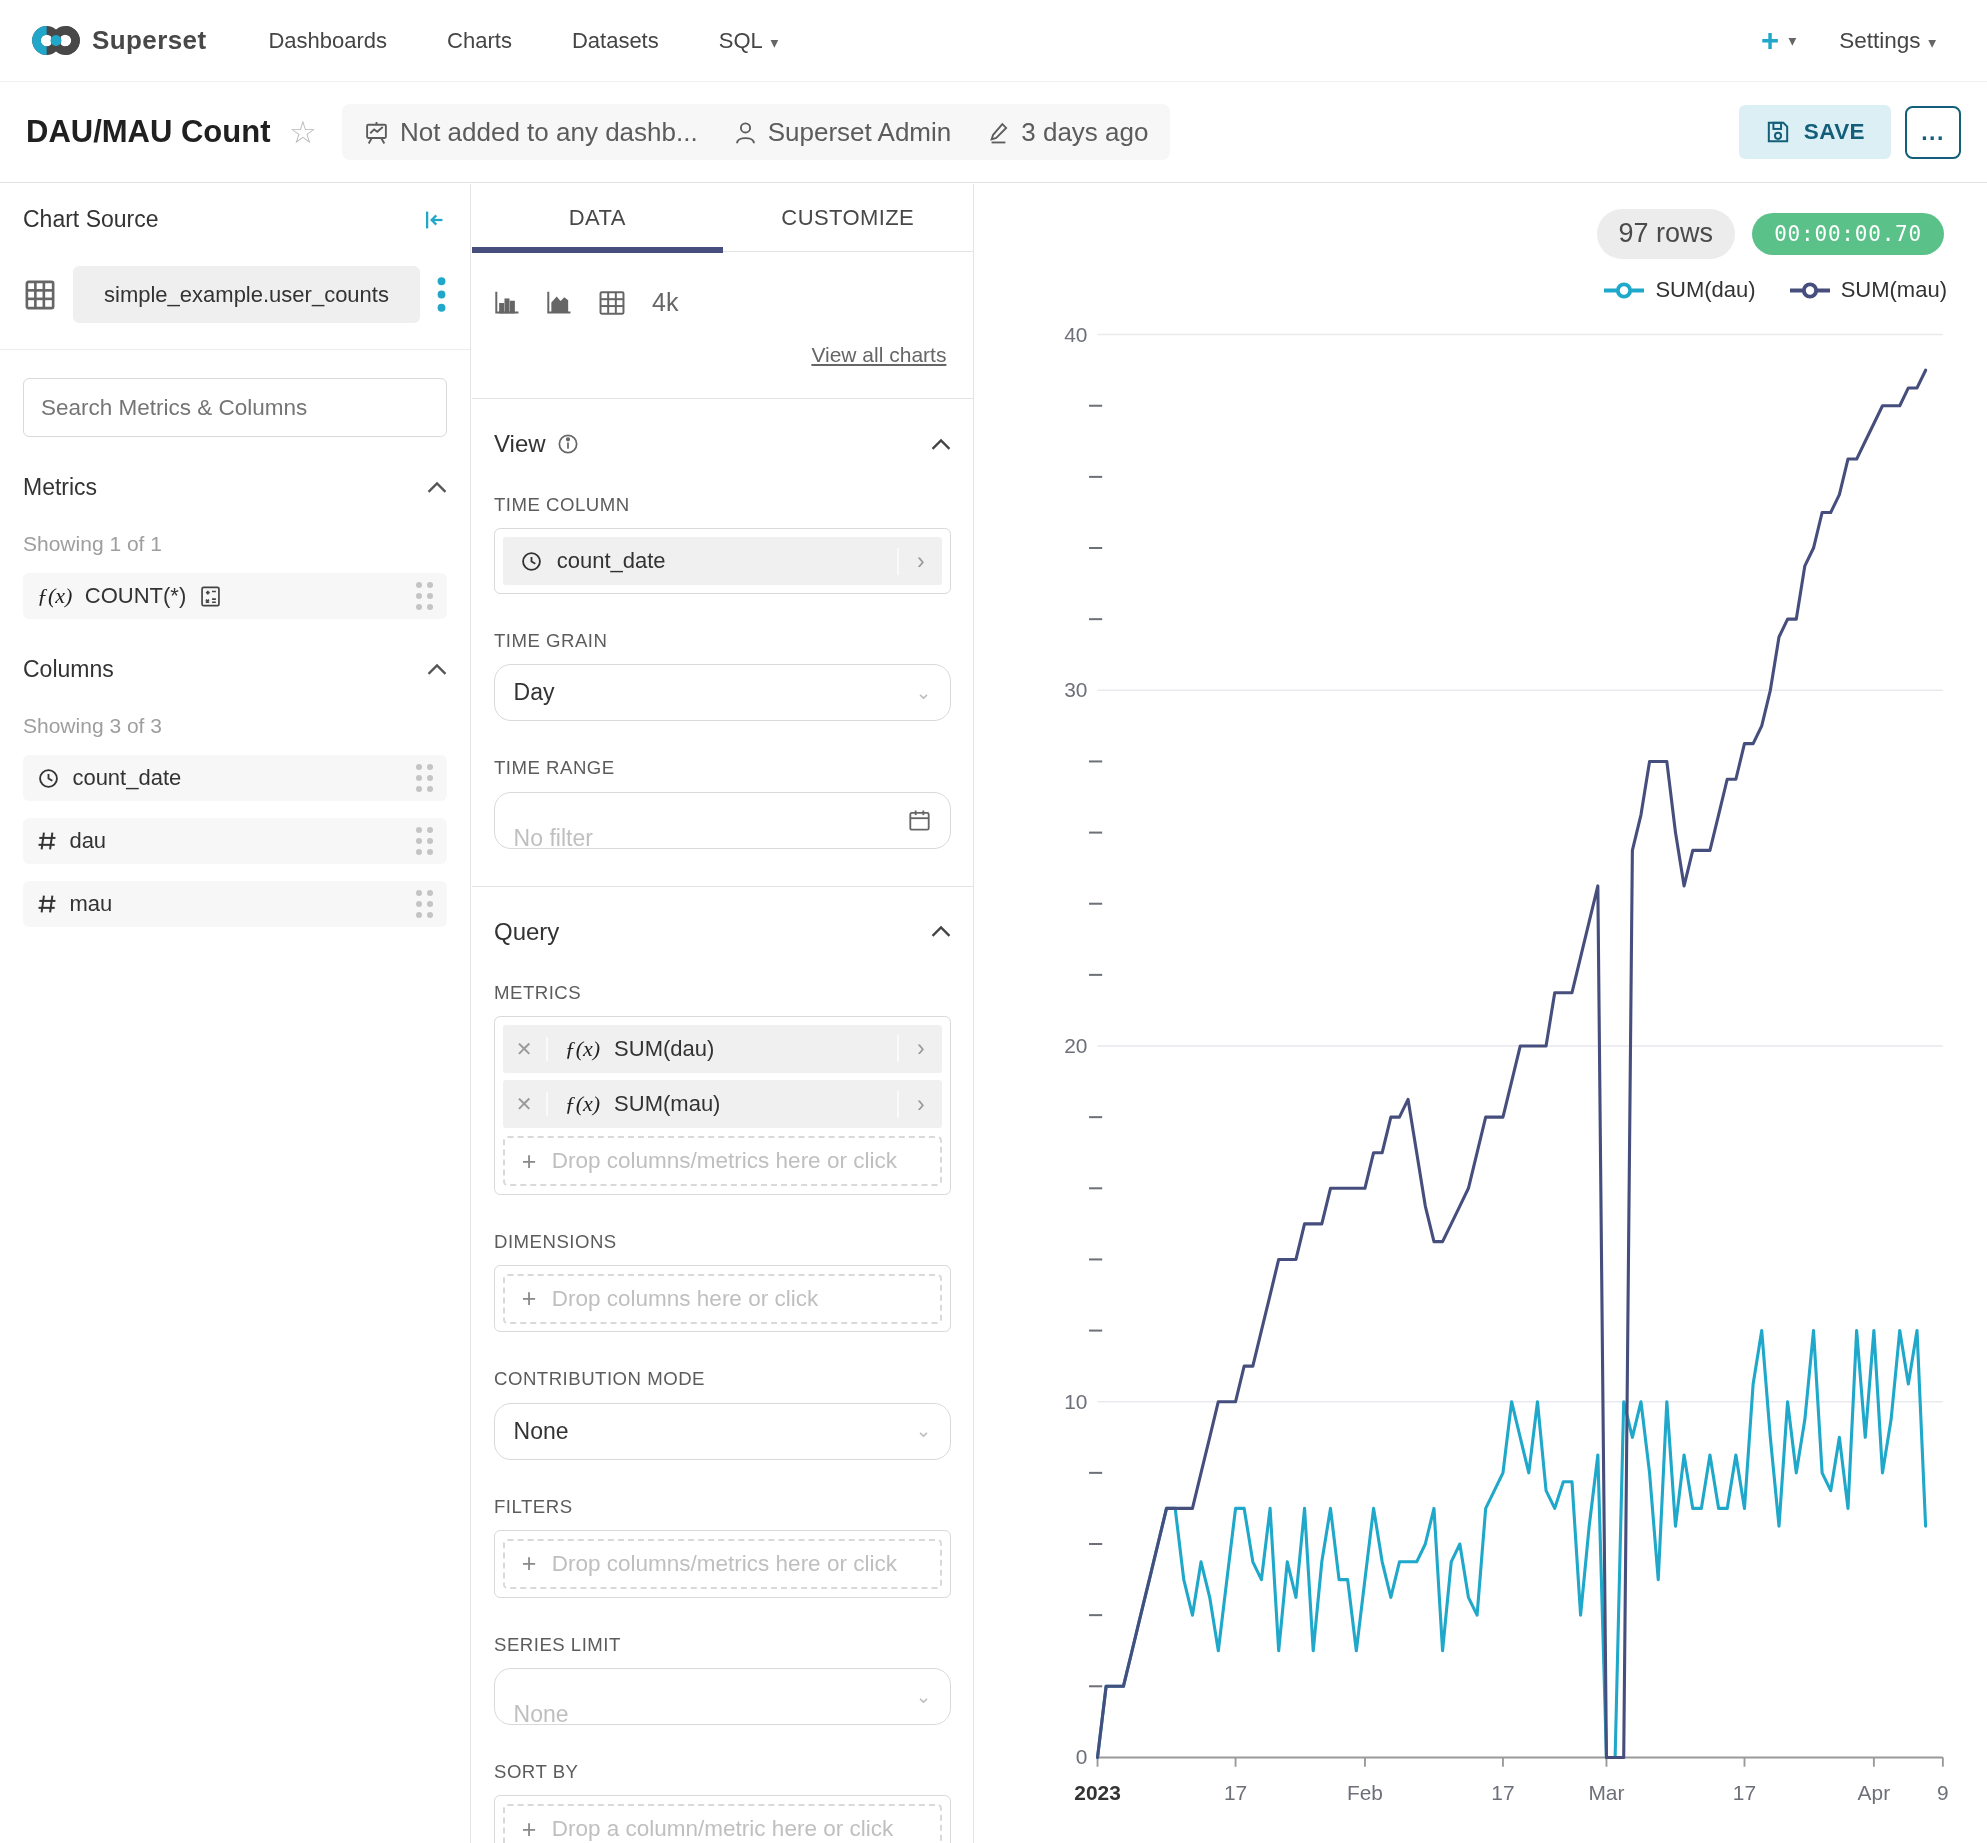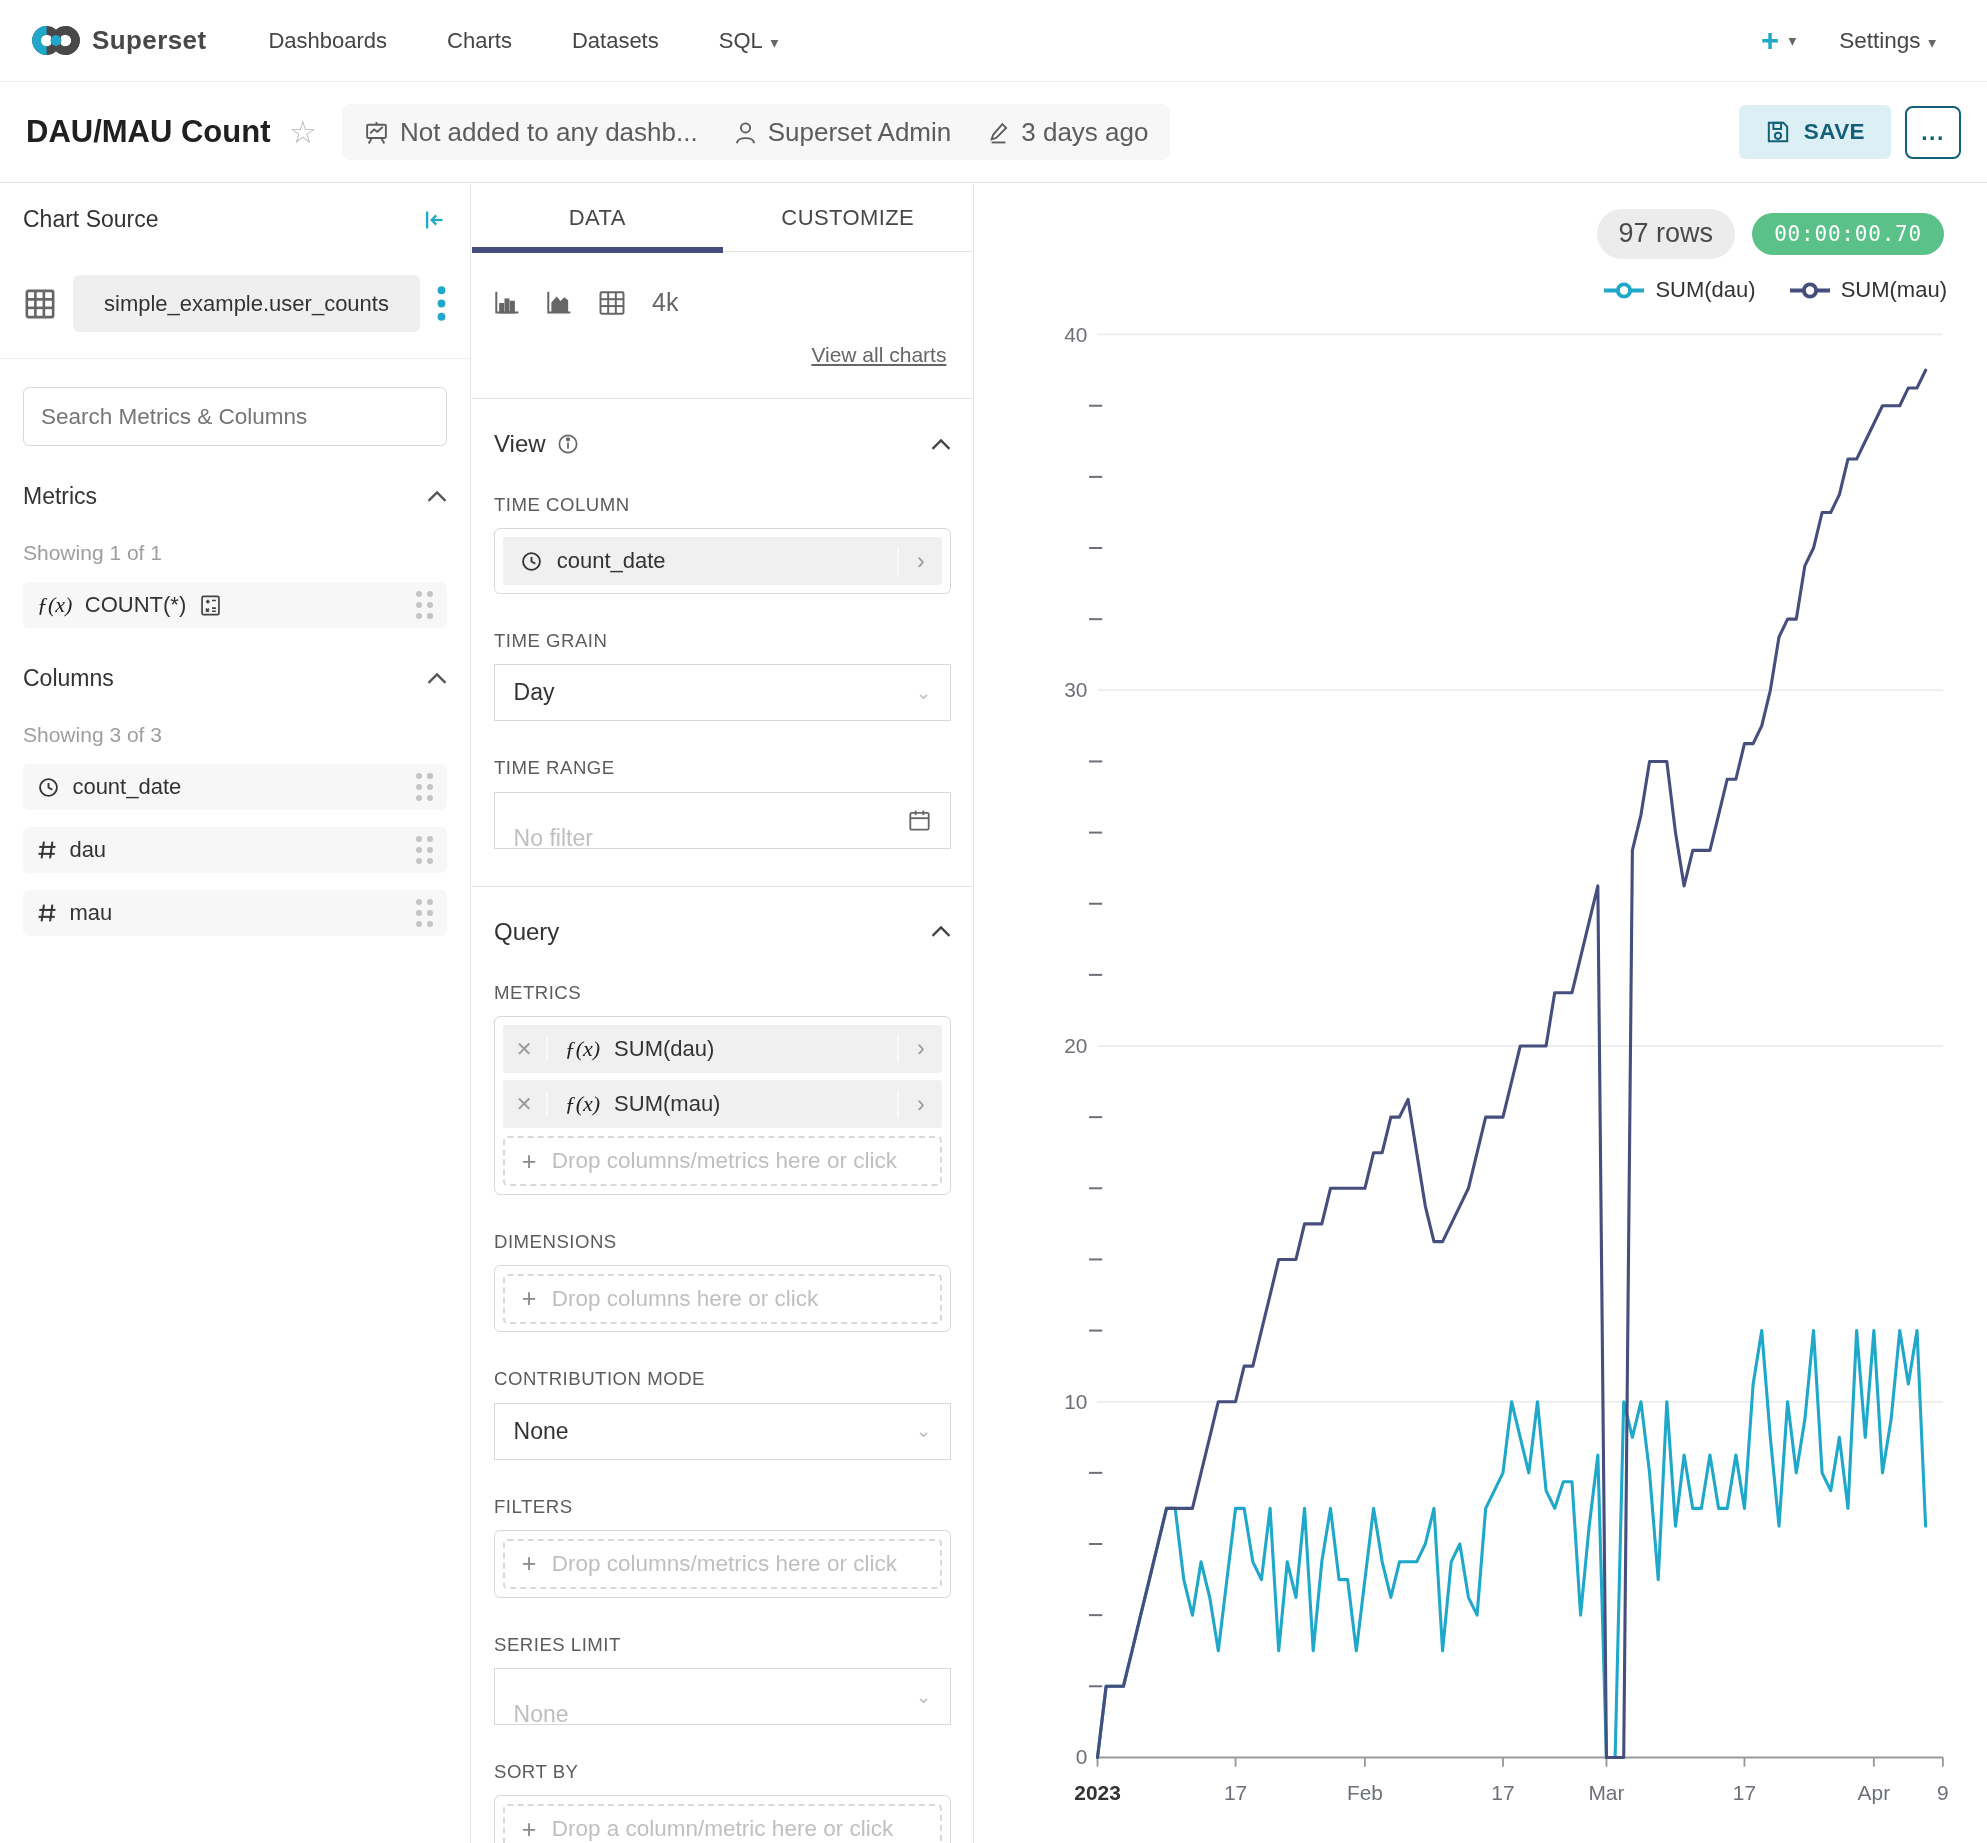--- a/index.html
+++ b/index.html
@@ -42,21 +42,21 @@
   .content { position:absolute; left:0; top:184px; width:1987px; height:1809px; }
   .col-left { position:absolute; left:0; top:0; width:471px; height:100%;
     border-right:1.5px solid #E4E4E4; padding:22px 23px; }
   .col-mid { position:absolute; left:472px; top:0; width:502px; height:100%;
     border-right:1.5px solid #E4E4E4; overflow:hidden; }
   .col-chart { position:absolute; left:976px; top:0; width:1011px; height:100%; }
 
   
   .panel-head-row { display:flex; align-items:center; justify-content:space-between; }
   .panel-heading { font-size:23px; font-weight:500; color:#333; }
-  .dataset-row { display:flex; align-items:center; margin-top:42px; gap:16px; }
+  .dataset-row { display:flex; align-items:center; margin-top:33px; gap:16px; }
   .dataset-pill { flex:1; background:#EFEFEF; border-radius:6.2px; padding:15.5px 0;
     text-align:center; font-size:22px; color:#333; }
   .left-divider { border-top:1.5px solid #ECECEC; margin:26px -23px 0; }
   .search-box { margin-top:28px; border:1.5px solid #D9D9D9; border-radius:6.2px;
     padding:15.5px 17px; font-size:22.5px; color:#BFBFBF; width:100%; background:#fff; }
   .section-title-row { display:flex; align-items:center; justify-content:space-between; margin-top:37px; }
   .showing { font-size:21px; color:#9E9E9E; margin-top:31px; }
   .field-row { display:flex; align-items:center; background:#F7F7F7; border-radius:6.2px;
     height:46px; padding:0 14px; margin-top:17px; gap:12.4px; font-size:22px; color:#333; }
   .field-row .grow { flex:1; display:flex; align-items:center; gap:12.4px; }
@@ -87,21 +87,21 @@
   .gray-pill { display:flex; align-items:center; background:#F0F0F0; border-radius:3.1px; height:48px; font-size:22px; color:#333; overflow:hidden; }
   .gray-pill .seg-x { width:45px; display:flex; align-items:center; justify-content:center;
     color:#9a9a9a; font-size:20px; border-right:2.3px solid #FAFAFA; }
   .gray-pill .seg-main { flex:1; display:flex; align-items:center; gap:14px; padding:0 17px; }
   .gray-pill .seg-arrow { width:45px; display:flex; align-items:center; justify-content:center;
     color:#999; border-left:2.3px solid #FAFAFA; font-size:23px; }
   .pill-stack > * + * { margin-top:7.7px; }
   .dropzone { border:2.3px dashed #D9D9D9; border-radius:4.6px; height:50px; display:flex;
     align-items:center; gap:15.5px; padding:0 17px; font-size:22.5px; color:#BFBFBF; margin-top:7.7px; }
   .dropzone .plus { color:#8a8a8a; font-size:25px; }
-  .select { border:1.5px solid #D9D9D9; border-radius:0; height:57px; display:flex;
+  .select { border:1.5px solid #D9D9D9; border-radius:17px; height:57px; display:flex;
     align-items:center; padding:0 18.6px; font-size:23px; color:#333; margin-top:12.4px;
     justify-content:space-between; background:#fff; }
   .select .val.placeholder { color:#BFBFBF;margin-top:36px; }
   .select .dd { color:#BFBFBF; font-size:18.6px; }
 
   
   .badges { position:absolute; top:25px; right:43px; display:flex; gap:17px; align-items:center; }
   .rows-badge { background:#ECECEC; color:#4a4a4a; font-size:27px; border-radius:774px; padding:9.3px 22px; }
   .timer-badge { background:#5AC189; color:#fff; font-family:"DejaVu Sans Mono", monospace;
     font-size:21px; border-radius:774px; padding:9.3px 22px; letter-spacing:0.8px; }

